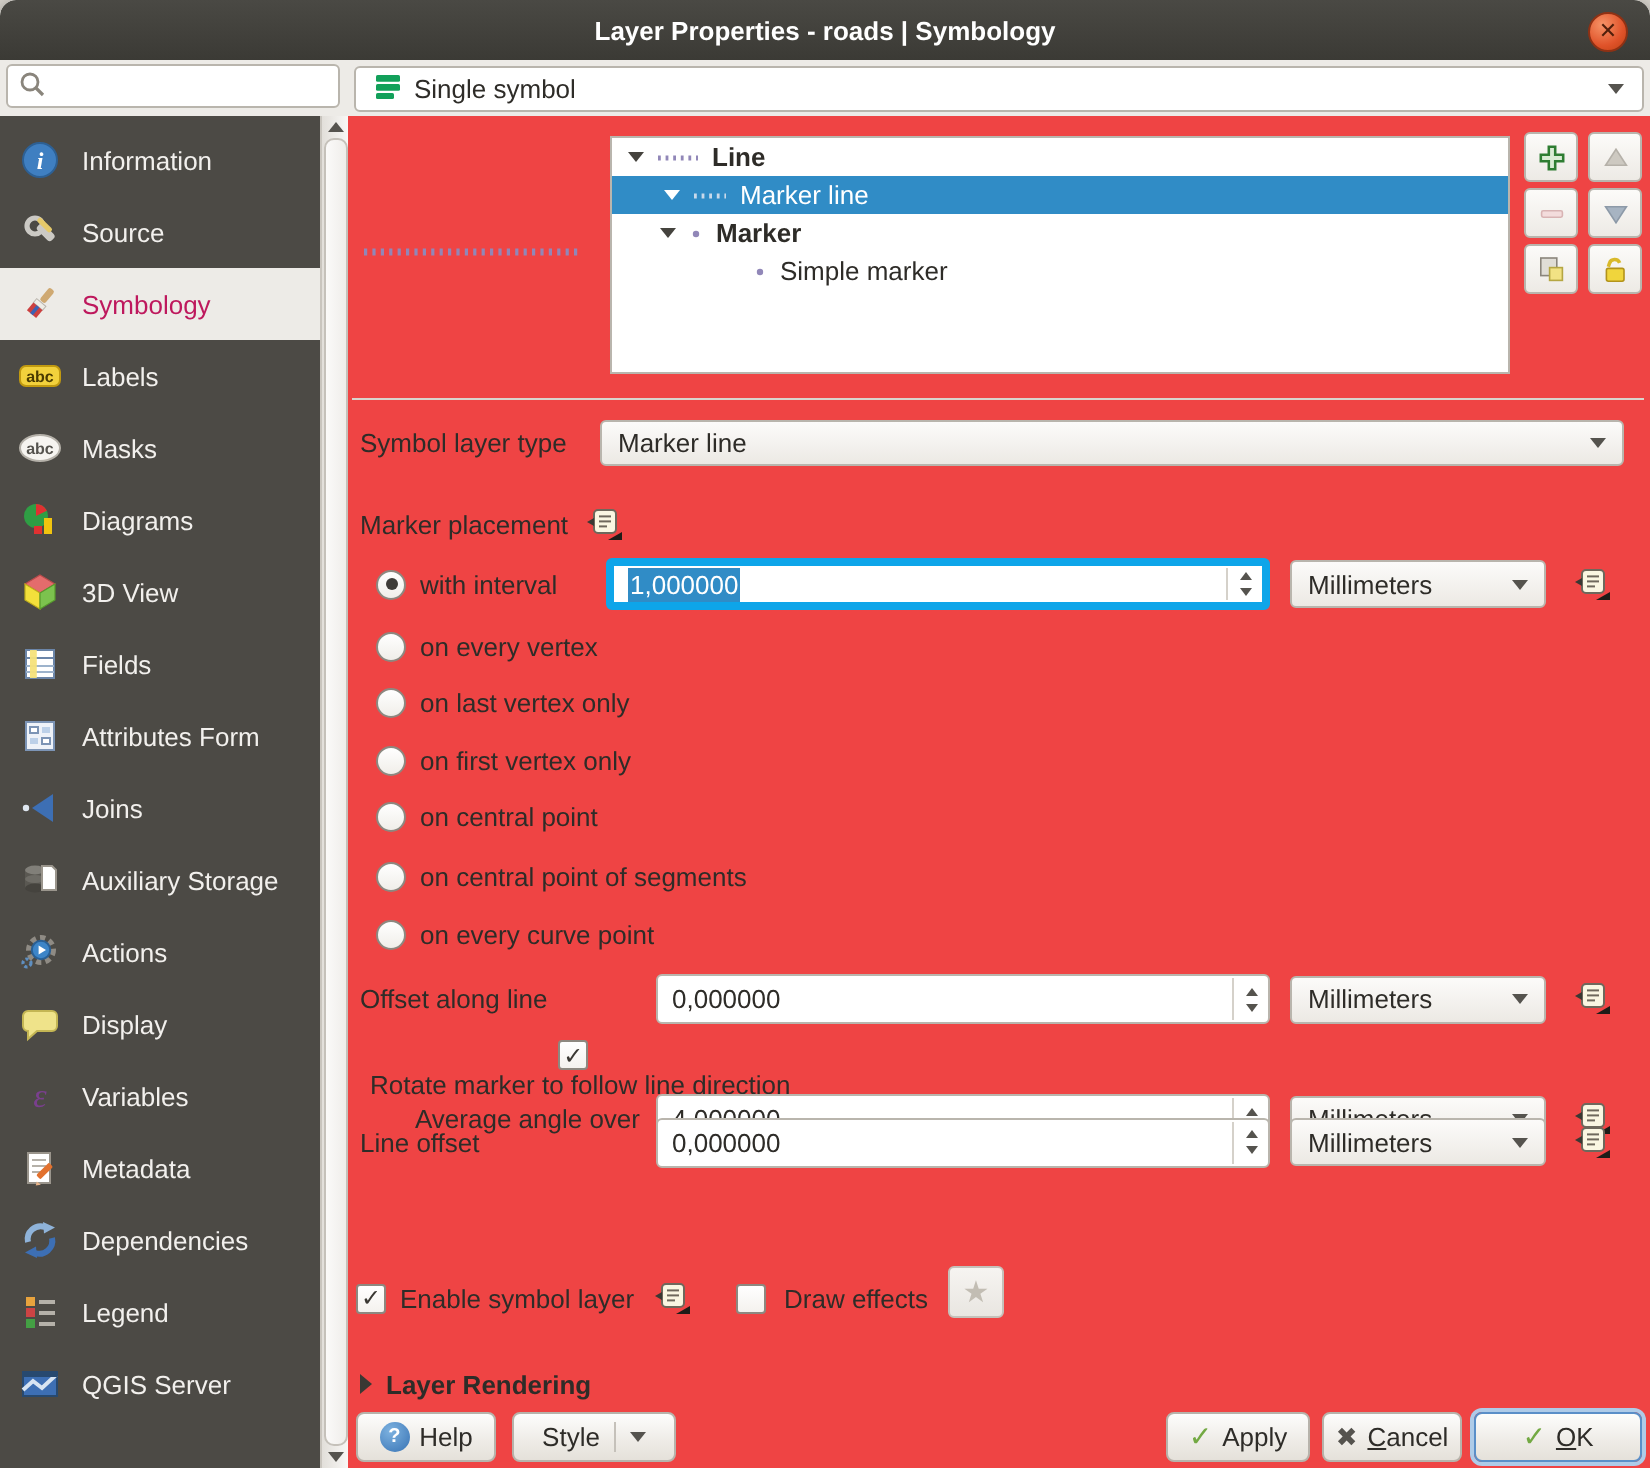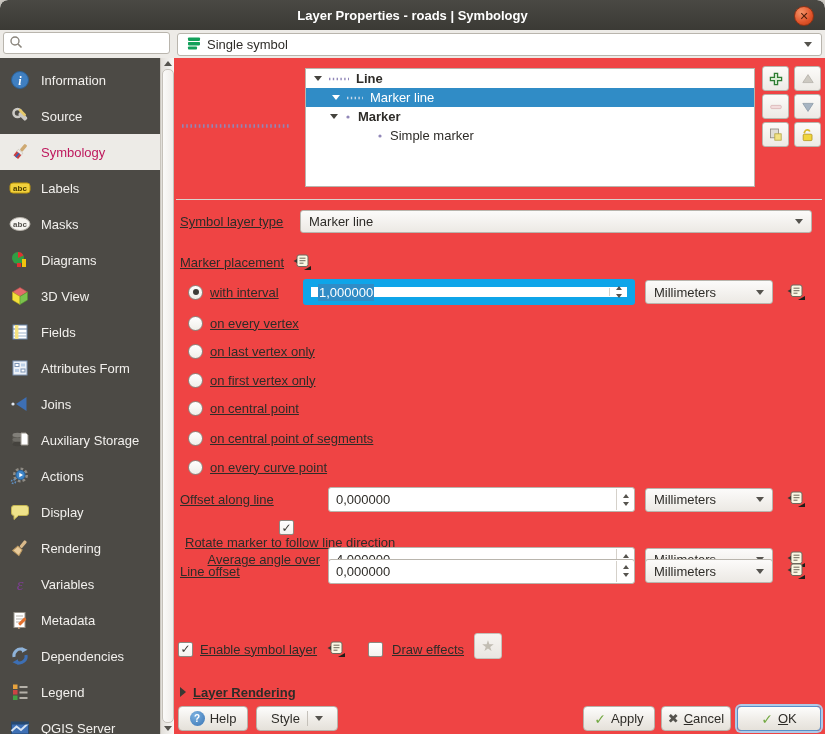--- a/index.html
+++ b/index.html
@@ -53,30 +53,30 @@
   .frow{position:absolute;display:flex;align-items:center;}
   .combo{background:linear-gradient(#fcfbfa,#ece9e4);border:1px solid #b9b5ad;border-radius:3px;display:flex;
     align-items:center;padding:0 8px;box-sizing:border-box;}
   .combo .caret-down{margin-left:auto;}
   .spin{position:relative;background:#fff;border:1px solid #b9b5ad;border-radius:3px;box-sizing:border-box;display:flex;align-items:center;}
   .spin .val{padding-left:7px;}
   .spin .arrows{position:absolute;right:0;top:1px;bottom:1px;width:17px;border-left:1px solid #d5d1ca;
     display:flex;flex-direction:column;align-items:center;justify-content:center;gap:4px;}
   .tri-up{width:0;height:0;border-left:3.5px solid transparent;border-right:3.5px solid transparent;border-bottom:4.5px solid #55534e;}
   .tri-dn{width:0;height:0;border-left:3.5px solid transparent;border-right:3.5px solid transparent;border-top:4.5px solid #55534e;}
-  .spin.focused{border:8px solid #0ea5e9;}
+  .spin.focused{border:4px solid #0ea5e9;}
   .sel-text{background:#308cc6;color:#fff;padding:1px 1px;}
   .radio{width:15px;height:15px;border-radius:50%;border:1px solid #8d8880;background:linear-gradient(#ffffff,#f0eee9);
     box-sizing:border-box;position:relative;flex:none;}
   .radio.on::after{content:"";position:absolute;left:3.5px;top:3.5px;width:6px;height:6px;border-radius:50%;background:#3e3c38;}
   .checkbox{width:15px;height:15px;border:1px solid #8d8880;border-radius:2px;background:linear-gradient(#ffffff,#f4f2ee);
     box-sizing:border-box;display:flex;align-items:center;justify-content:center;flex:none;}
   .checkbox.checked::after{content:"\2713";font-size:12px;font-weight:bold;color:#3a3833;line-height:1;}
   .ddicon{display:flex;align-items:center;flex:none;}
-  .rlabel{white-space:nowrap;text-decoration:underline;}
+  .rlabel{white-space:nowrap;}
   
   .push-btn{position:absolute;height:25px;border:1px solid #b7b3ab;border-radius:4px;
     background:linear-gradient(#fdfdfc,#eeebe6 60%,#e5e1da);display:flex;align-items:center;justify-content:center;
     gap:5px;box-sizing:border-box;font-size:13px;}
   .push-btn .u-first{display:inline-block;}
   .push-btn .u-first::first-letter{text-decoration:underline;}
   .push-btn.focus-ring{border:1px solid #5a8fc8;box-shadow:0 0 0 2px #aecbe8;}
   .check-glyph{color:#73a943;font-weight:bold;font-size:14px;}
   .x-glyph{color:#55534e;font-weight:bold;font-size:13px;}
   .help-glyph{width:15px;height:15px;border-radius:50%;background:radial-gradient(circle at 35% 30%,#7db2e0,#3873b4);
@@ -255,31 +255,20 @@
         <span class="icon">
             <svg width="20" height="20" viewBox="0 0 20 20">
               <path d="M4 3.5 h12 a2.5 2.5 0 0 1 2.5 2.5 v5 a2.5 2.5 0 0 1 -2.5 2.5 h-7.5 l-4.5 4 v-4 h0 a2.5 2.5 0 0 1 -2.5 -2.5 v-5 a2.5 2.5 0 0 1 2.5 -2.5 Z" fill="#efe38a" stroke="#c4b654"></path>
             </svg>
           </span>
         <span>Display</span>
       </div>
       <div class="side-item">
         <span class="icon">
             <svg width="20" height="20" viewBox="0 0 20 20">
-              <g transform="rotate(40 10 10)">
-                <rect x="8.4" y="0.8" width="3.2" height="8.4" rx="1.2" fill="#d9b98a"></rect>
-                <path d="M7.2 10 h5.6 l1.2 6.5 h-8 Z" fill="#e9cb9a" stroke="#bd9a62"></path>
-              </g>
-            </svg>
-          </span>
-        <span>Rendering</span>
-      </div>
-      <div class="side-item">
-        <span class="icon">
-            <svg width="20" height="20" viewBox="0 0 20 20">
               <text x="10" y="15.5" text-anchor="middle" font-size="17" font-style="italic" font-family="serif" fill="#7a3f8e">ε</text>
             </svg>
           </span>
         <span>Variables</span>
       </div>
       <div class="side-item">
         <span class="icon">
             <svg width="20" height="20" viewBox="0 0 20 20">
               <rect x="4" y="2.5" width="11" height="15" fill="#ffffff" stroke="#9a958c"></rect>
               <line x1="6" y1="6" x2="13" y2="6" stroke="#b5b1a9"></line>

